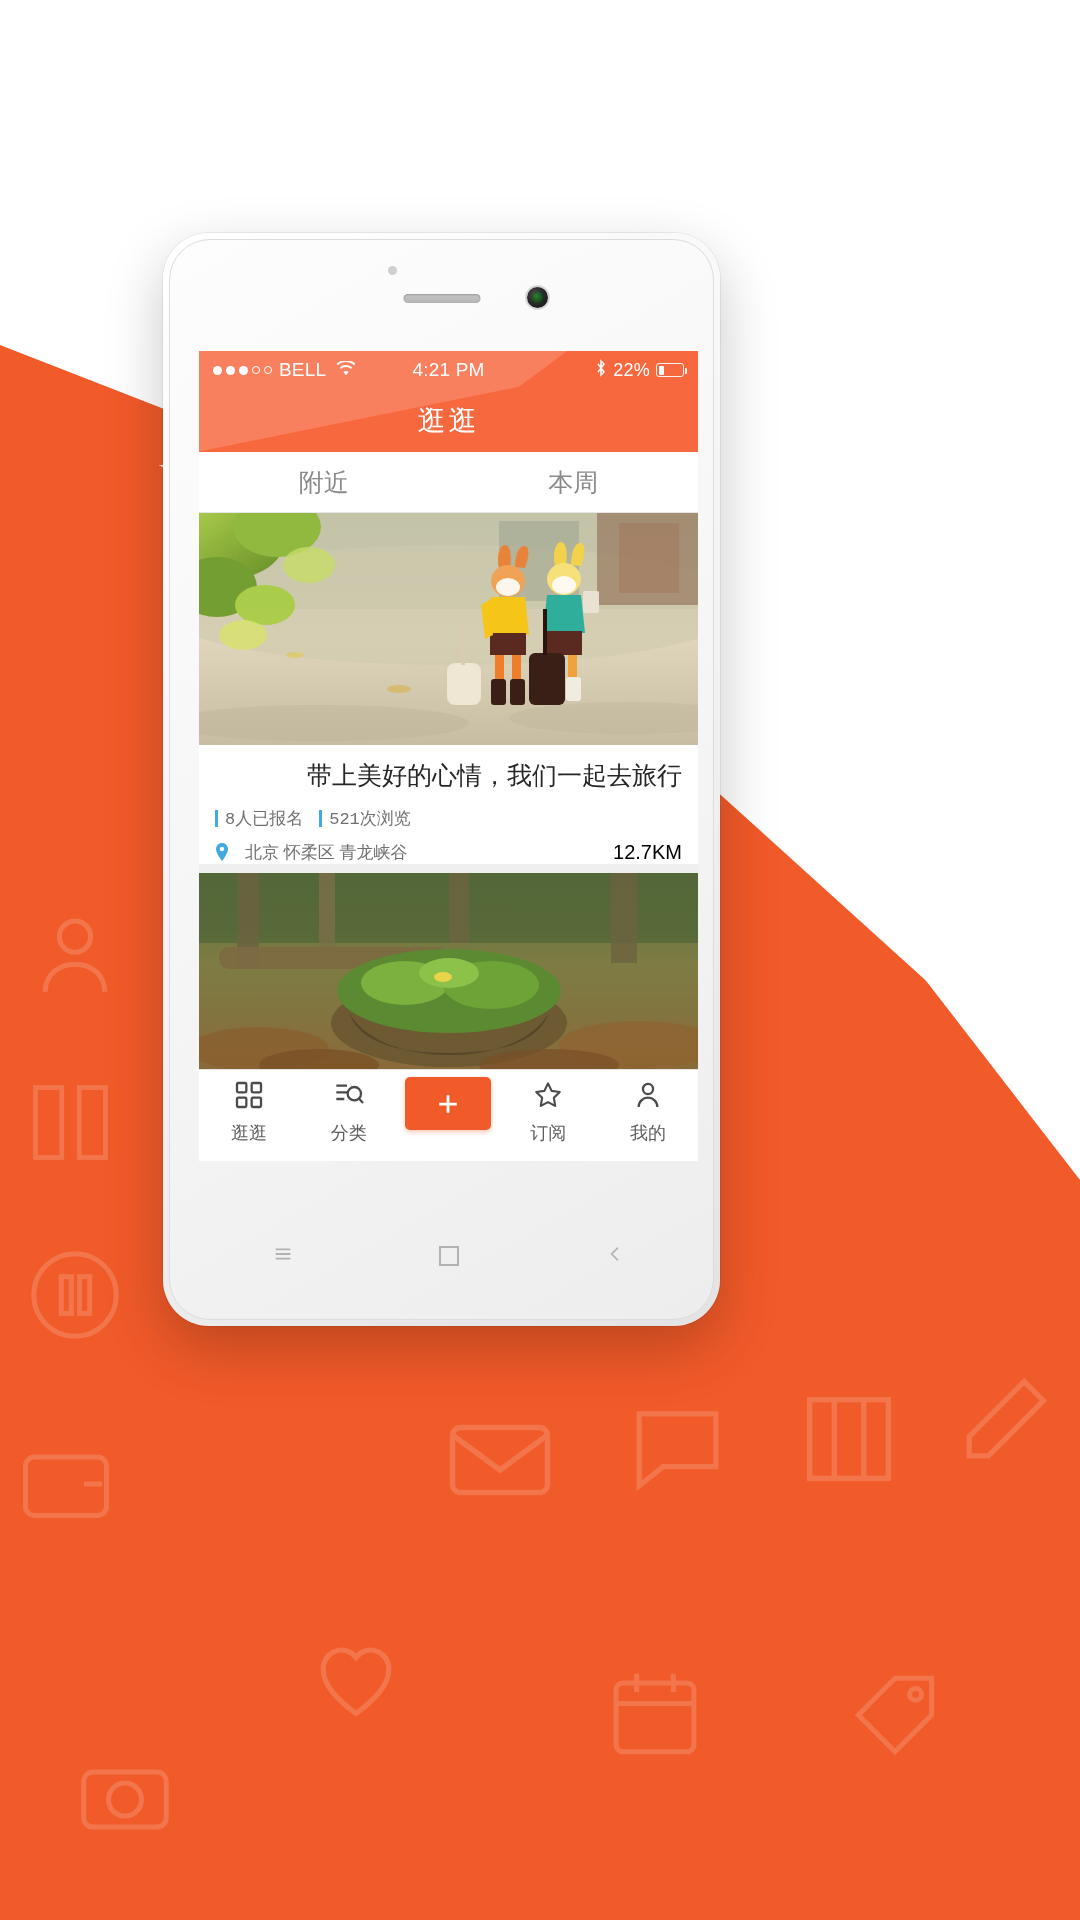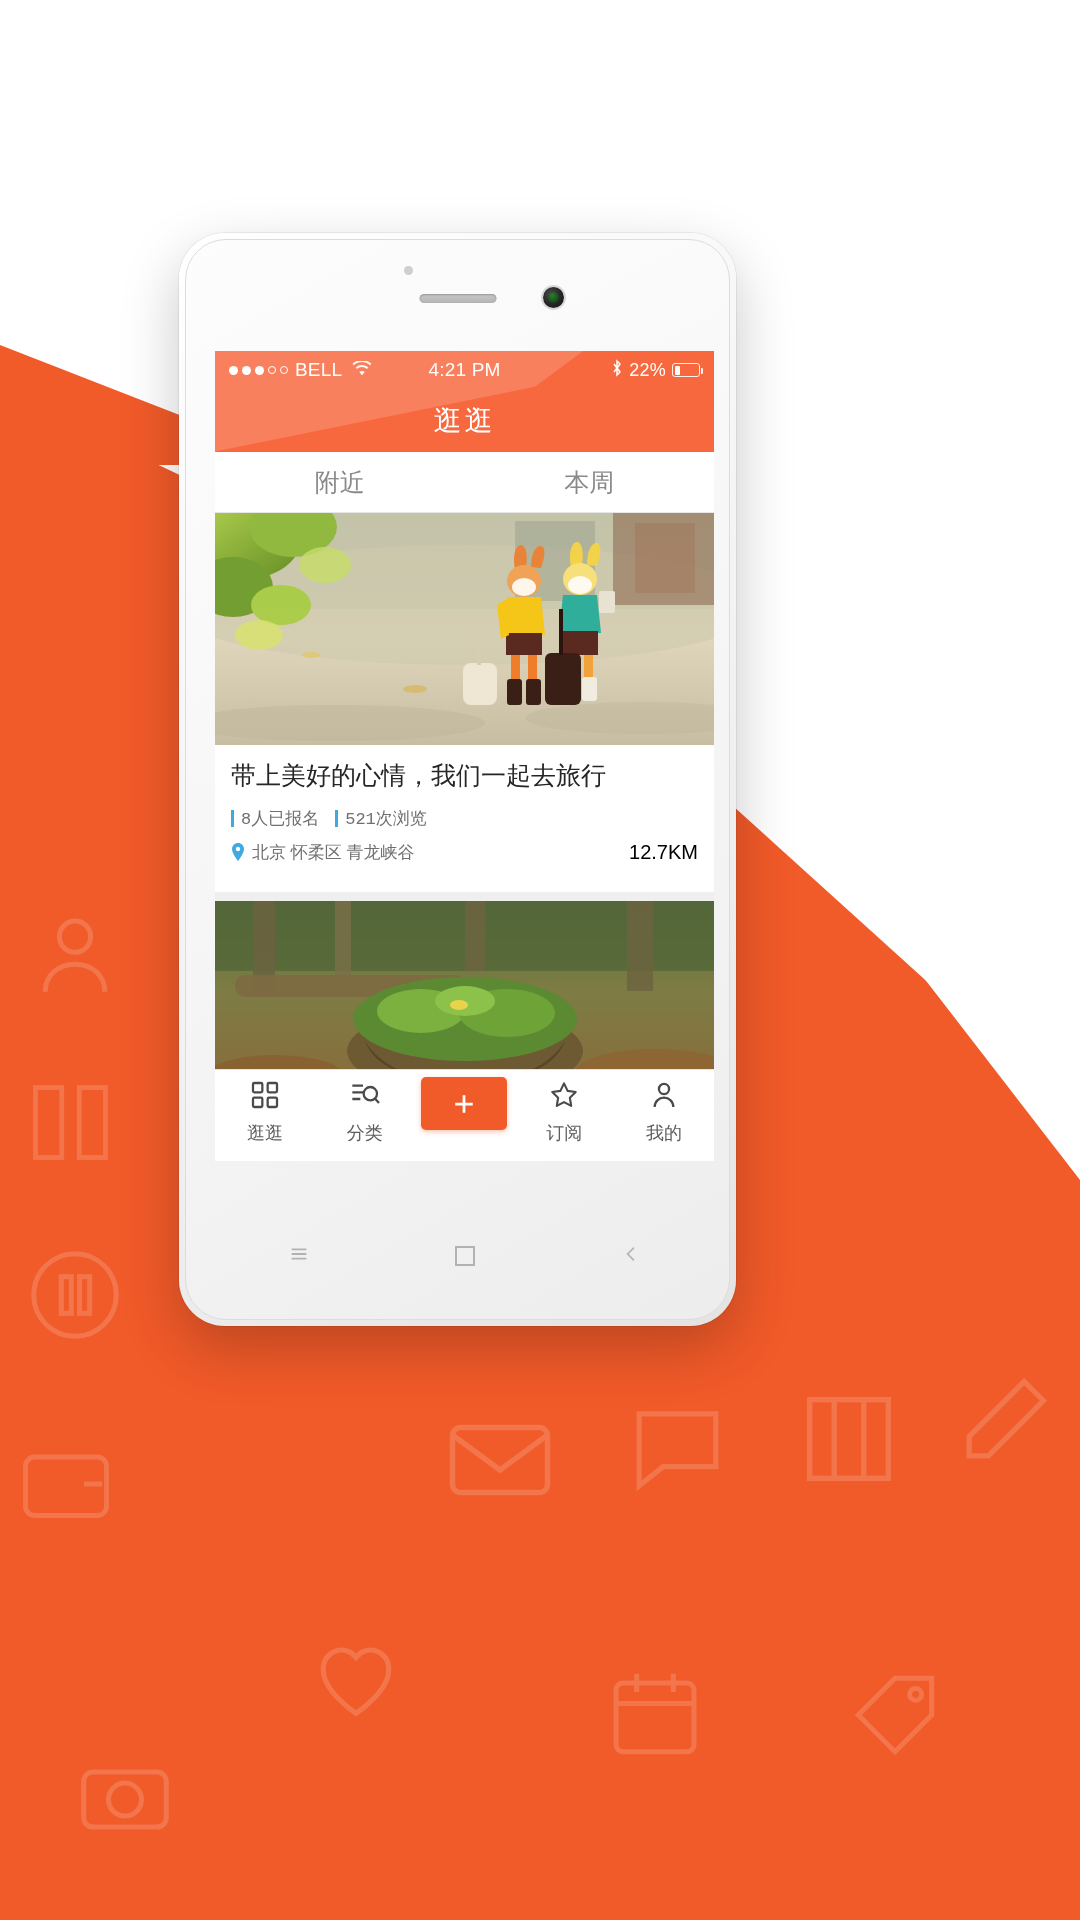--- a/index.html
+++ b/index.html
@@ -30,26 +30,27 @@
     position:absolute; right:0; top:640px; width:420px; height:620px;
     background:#ffffff;
     clip-path: polygon(0 100px, 420px 480px, 420px 0, 0 0);
   }
   
   .watermarks { position:absolute; inset:0; opacity:.16; }
   .wm { position:absolute; }
 
   
   .phone {
-    position:absolute; left:179px; top:233px;
+    position:absolute; left:163px; top:233px;
     width:557px; height:1093px;
     border-radius:46px;
     background:linear-gradient(145deg,#ffffff 0%,#f2f2f2 55%,#e3e3e3 100%);
     box-shadow:0 22px 58px rgba(0,0,0,.22), 0 0 0 1px rgba(0,0,0,.06);
     padding:6px;
+    text-align:right;
   }
   .phone-inner {
     width:100%; height:100%;
     border-radius:41px;
     background:linear-gradient(150deg,#fdfdfd 0%,#f6f6f6 50%,#ededed 100%);
     position:relative; overflow:hidden;
     border:1px solid #dcdcdc;
   }
   .earpiece {
     position:absolute; top:54px; left:50%; transform:translateX(-50%);
@@ -138,26 +139,26 @@
 
   
   .feed { background:#efefef; height:590px; overflow:hidden; }
   .card { background:#fff; margin-bottom:9px; }
 
   .photo1 { height:232px; position:relative; overflow:hidden;
     background:linear-gradient(170deg,#cfd8c3 0%,#ddd6bd 35%,#d8cfb5 70%,#c9c2aa 100%); }
   .photo2 { height:200px; position:relative; overflow:hidden;
     background:linear-gradient(175deg,#7f8f5a 0%,#6f7d4a 30%,#9a8a56 70%,#7c6b3e 100%); }
 
-  .card-body { padding:14px 16px 28px; }
+  .card-body { padding:14px 16px 0; }
   .card-title { font-size:25px; color:#262626; line-height:1.3; }
   .card-meta { display:flex; align-items:center; gap:16px; margin-top:15px; }
   .meta-item { display:flex; align-items:center; gap:7px; font-size:17px; color:#707070;font-family:Liberation Mono, monospace; }
   .meta-bar { width:3px; height:17px; background:#3fa9e0; display:inline-block; }
-  .card-loc { display:flex; align-items:center; margin-top:11px; font-size:17px; color:#707070; gap:7px; }
+  .card-loc { display:flex; align-items:center; margin-top:11px; font-size:17px; color:#707070; gap:16px; }
   .pin { width:14px; height:18px; position:relative; }
   .km { margin-left:auto; color:#000000; font-size:20px; }
 
   
   .bottomnav {
     position:absolute; left:0; bottom:0; width:499px; height:92px;
     background:#fff; border-top:1px solid #e4e4e4;
     display:flex; align-items:flex-start; justify-content:space-around;
     padding-top:9px;
   }

